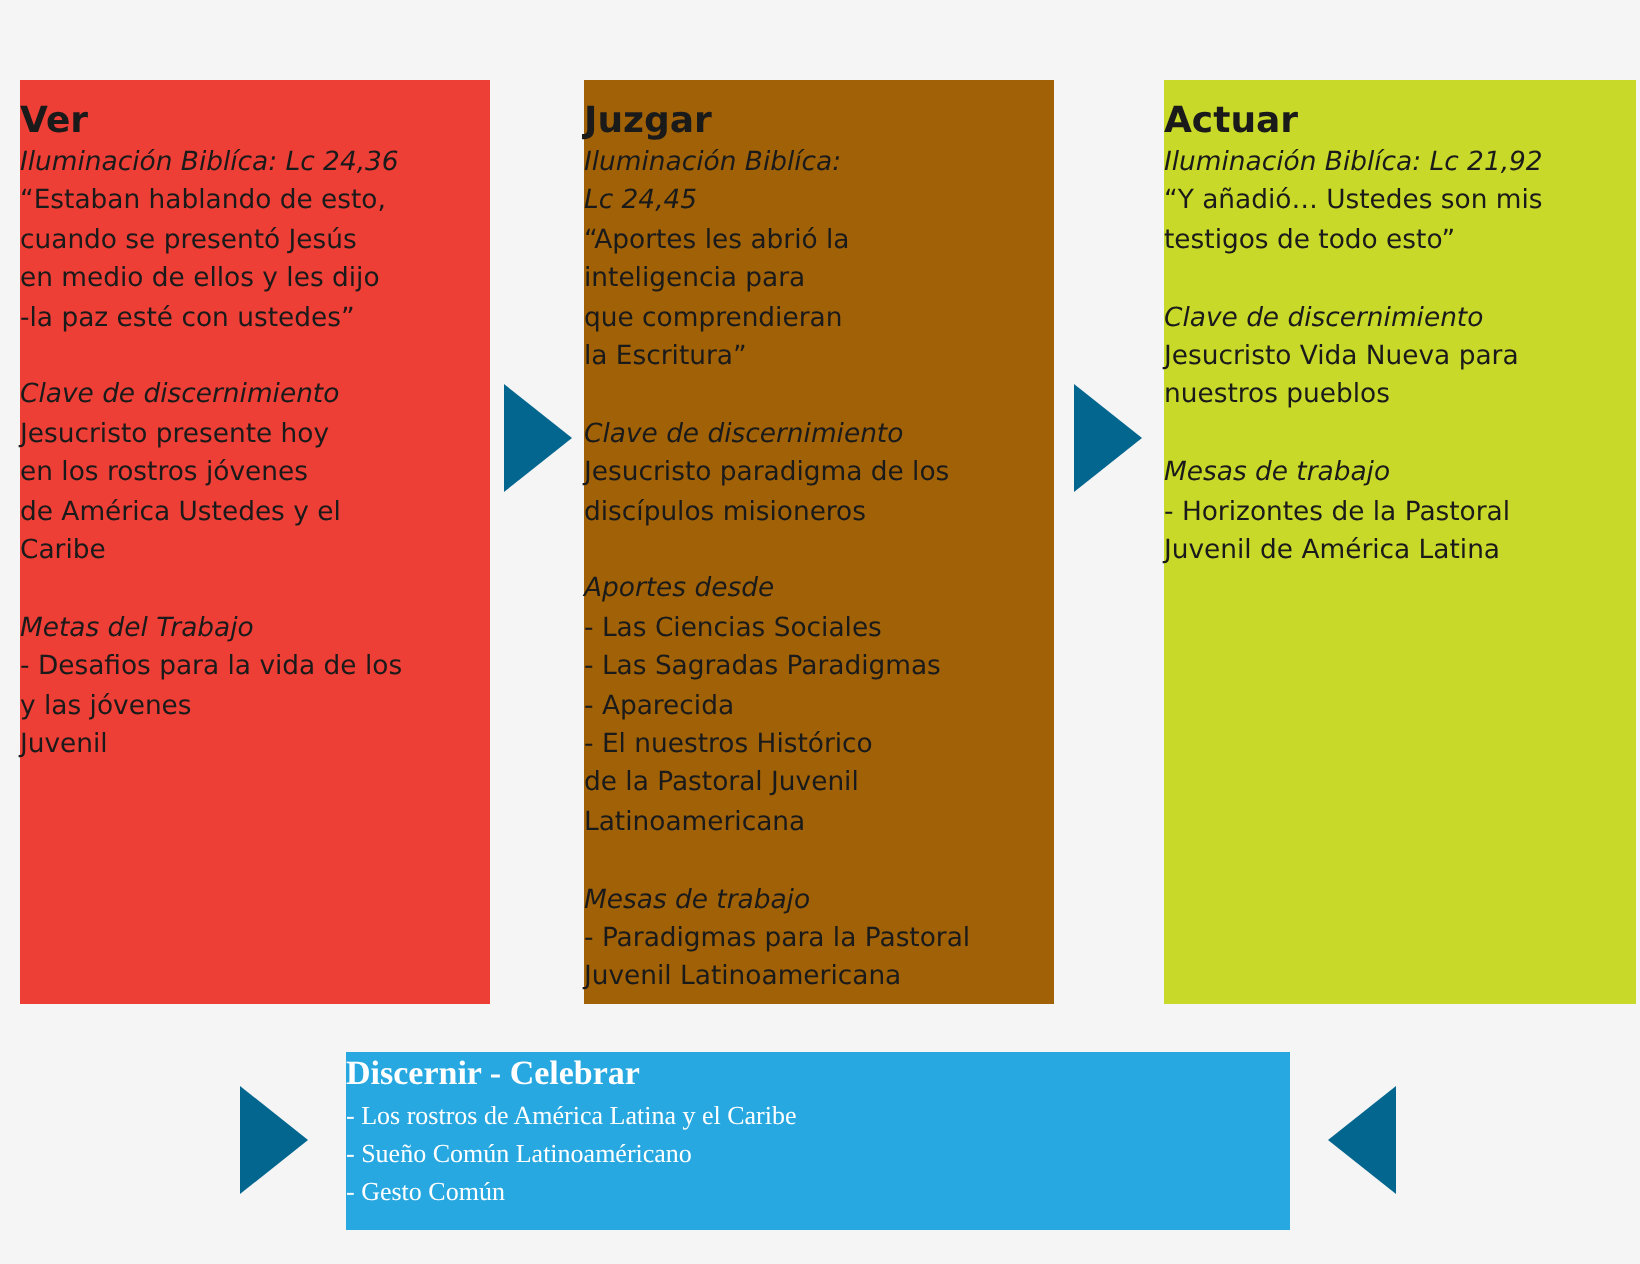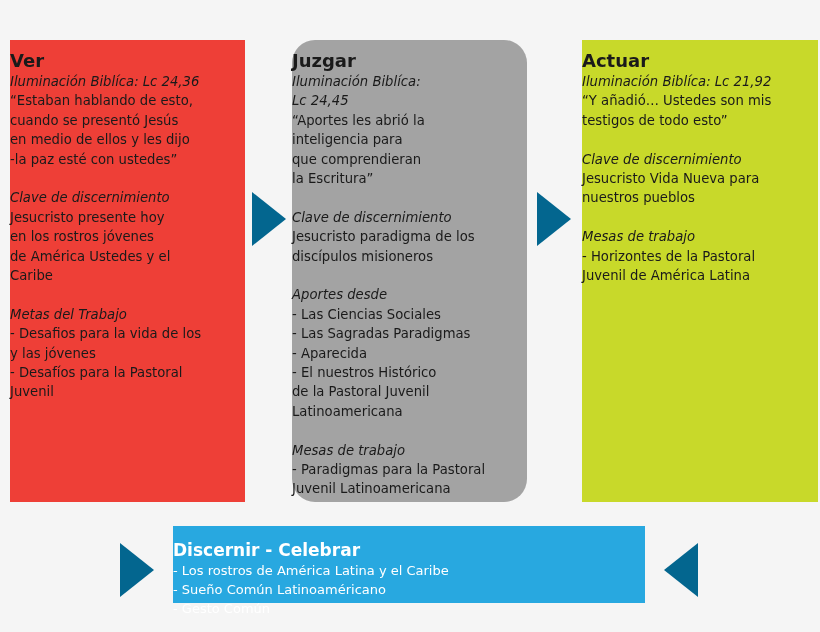--- a/index.html
+++ b/index.html
@@ -23,25 +23,25 @@
     line-height: 22px;
   }
   .box .line {
     font-size: 13.2px;
     line-height: 19.4px;
     white-space: nowrap;
   }
   .box .it { font-style: italic; }
   .box .gap { height: 19.4px; }
   #box-ver { left: 10px; top: 40px; width: 235px; height: 462px; background: #ee3f37; }
-  #box-juzgar { left: 292px; top: 40px; width: 235px; height: 462px; background: #a3a3a3; border-radius: 23px; }
+  #box-juzgar { left: 292px; top: 40px; width: 235px; height: 462px; background: #a16207; }
   #box-actuar { left: 582px; top: 40px; width: 236px; height: 462px; background: #c8d92a; }
   #box-discernir {
-    left: 173px; top: 526px; width: 472px; height: 77px;
-    background: #28a8e0; color: #ffffff; padding-top: 13px;
+    left: 173px; top: 526px; width: 472px; height: 89px;
+    background: #28a8e0; color: #ffffff; padding-top: 0; font-family: Liberation Serif, serif;
   }
   #box-discernir .title { font-size: 17px; line-height: 22px; }
   #box-discernir .line { font-size: 13px; line-height: 19px; }
   .arrow {
     position: absolute;
     width: 0; height: 0;
     border-top: 27px solid transparent;
     border-bottom: 27px solid transparent;
   }
   .arrow.right { border-left: 34px solid #03668f; }
@@ -60,21 +60,20 @@
   <div class="gap"></div>
   <div class="line it">Clave de discernimiento</div>
   <div class="line">Jesucristo presente hoy</div>
   <div class="line">en los rostros jóvenes</div>
   <div class="line">de América Ustedes y el</div>
   <div class="line">Caribe</div>
   <div class="gap"></div>
   <div class="line it">Metas del Trabajo</div>
   <div class="line">- Desafios para la vida de los</div>
   <div class="line">y las jóvenes</div>
-  <div class="line">- Desafíos para la Pastoral</div>
   <div class="line">Juvenil</div>
 </div>
 
 <div class="arrow right" style="left:252px; top:192px;"></div>
 
 <div class="box" id="box-juzgar">
   <div class="title">Juzgar</div>
   <div class="line it">Iluminación Biblíca:</div>
   <div class="line it">Lc 24,45</div>
   <div class="line">“Aportes les abrió la</div>

